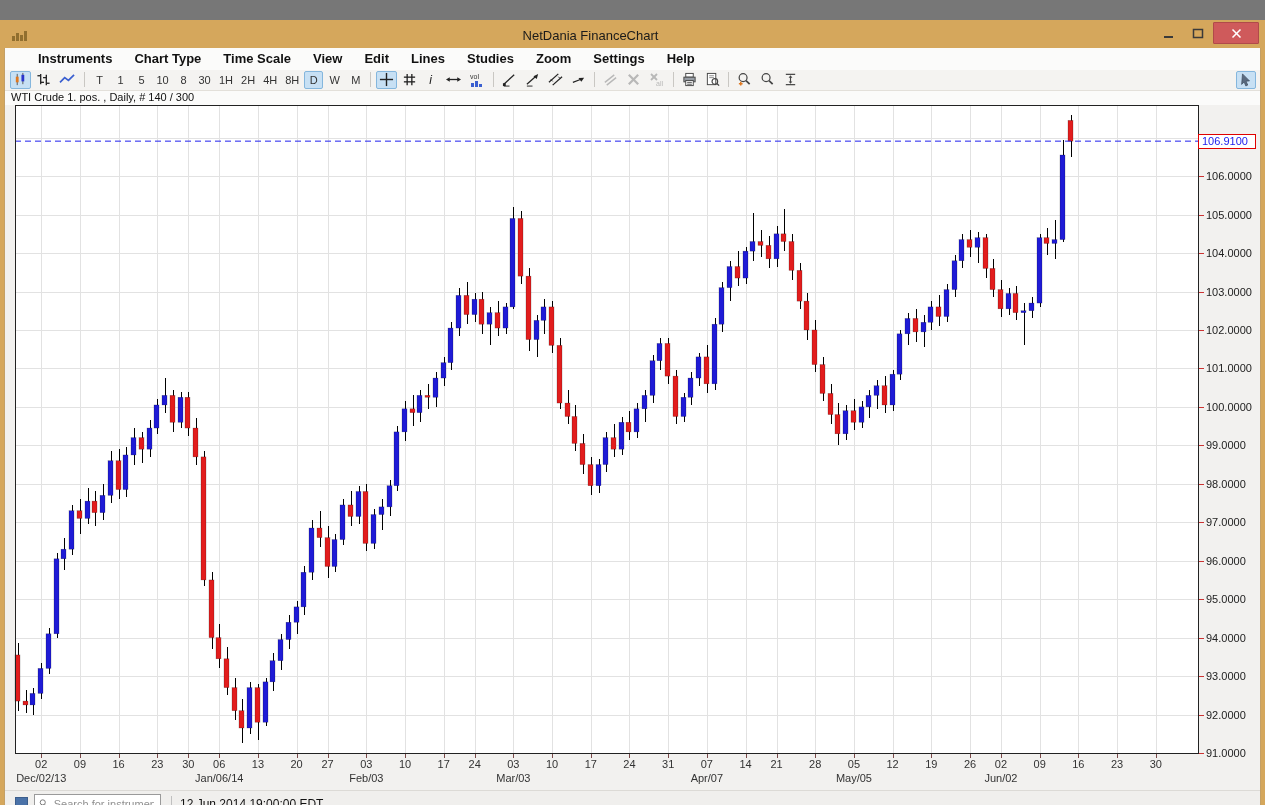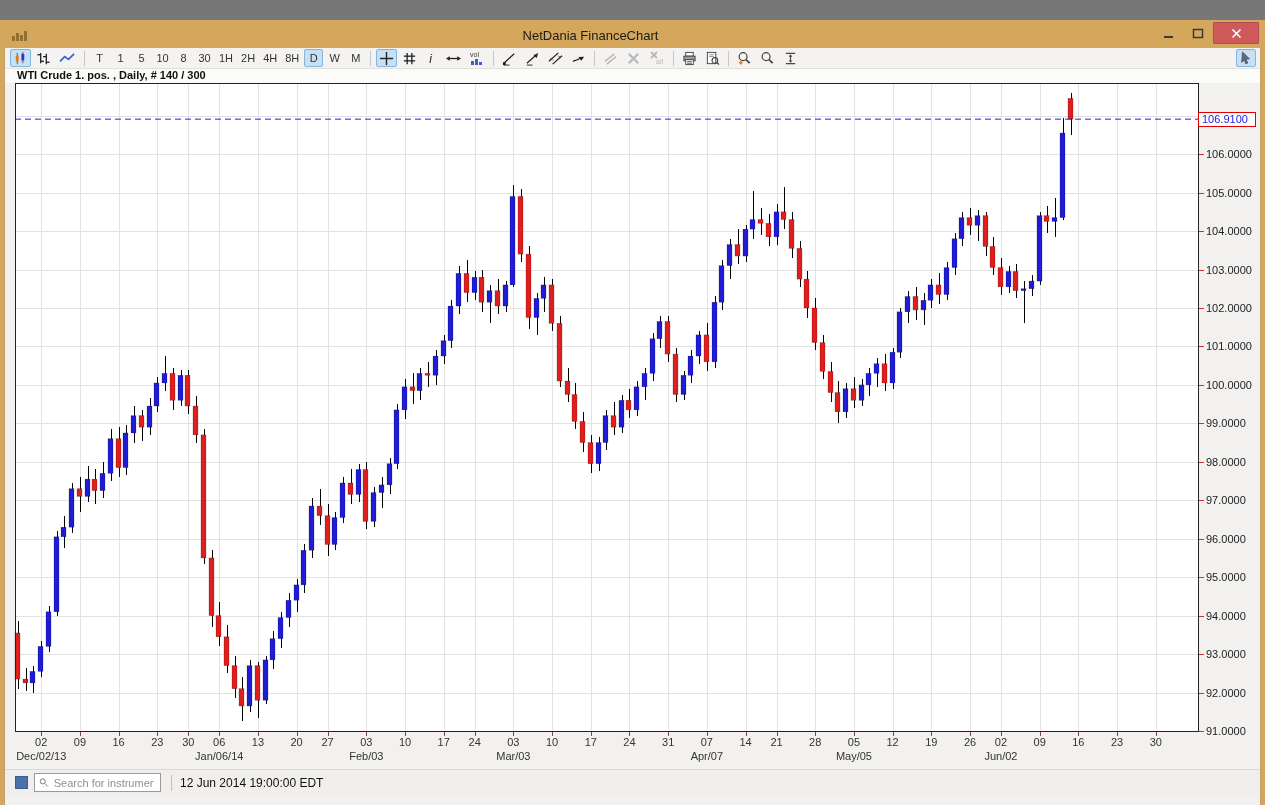--- a/index.html
+++ b/index.html
@@ -19,21 +19,21 @@
   .menubar{height:22px;background:#fbfbfa;display:flex;align-items:center;padding-left:22px;font-size:13px;font-weight:bold;color:#111;}
   .menu-item{padding:0 11px;cursor:default;}
   .toolbar{height:21px;background:#f4f3f1;display:flex;align-items:center;padding-left:4px;position:relative;border-bottom:1px solid #e3e0da;}
   .tbtn{height:18px;min-width:19px;padding:0 2px;display:flex;align-items:center;justify-content:center;
         font-size:11px;color:#333;border:1px solid transparent;border-radius:2px;margin:0 1px;cursor:default;}
   .tbtn.sel{background:#c7e0f4;border-color:#84b6dd;}
   .tbtn.disabled{opacity:.9;}
   .tsep{width:1px;height:15px;background:#c9c7c3;margin:0 4px;flex:none;}
   .tbtn svg{display:block;}
   .pointer-btn{position:absolute;right:3px;top:1px;}
-  .chart-label-row{height:14px;background:#fbfbfa;font-size:11px;color:#111;padding-left:12px;line-height:13px;font-weight:bold;}
+  .chart-label-row{height:14px;background:#fbfbfa;font-size:11px;color:#111;padding-left:6px;line-height:13px;}
   .chart-region{height:686px;position:relative;background:#f2f1ef;}
   .chart-region svg{position:absolute;left:0;top:0;}
   .statusbar{height:26px;background:#f0efed;border-top:1px solid #dcdad6;display:flex;align-items:center;padding-left:10px;}
   .sb-square{width:13px;height:13px;background:#4a72a8;border:1px solid #3c5e8c;flex:none;}
   .searchbox{width:127px;height:19px;background:#fff;border:1px solid #9a9a9a;display:flex;align-items:center;
              margin-left:6px;padding:0 4px;gap:3px;}
   .searchbox input{border:none;outline:none;width:100%;font-size:11px;font-family:"Liberation Sans",sans-serif;color:#444;background:transparent;}
   .searchbox input::placeholder{color:#909090;}
   .sb-sep{width:1px;height:16px;background:#c0c0c0;margin:0 8px 0 10px;}
   .sb-time{font-size:12px;font-weight:normal;color:#111;}
@@ -67,20 +67,32 @@
         <svg width="11" height="11" viewBox="0 0 11 11">
           <line x1="1.5" y1="1.5" x2="9.5" y2="9.5" stroke="#fff" stroke-width="1.6"></line>
           <line x1="9.5" y1="1.5" x2="1.5" y2="9.5" stroke="#fff" stroke-width="1.6"></line>
         </svg>
       </div>
     </div>
   </div>
 
   <div class="content">
 
+    <div class="menubar" id="menubar">
+        <div class="menu-item">Instruments</div>
+        <div class="menu-item">Chart Type</div>
+        <div class="menu-item">Time Scale</div>
+        <div class="menu-item">View</div>
+        <div class="menu-item">Edit</div>
+        <div class="menu-item">Lines</div>
+        <div class="menu-item">Studies</div>
+        <div class="menu-item">Zoom</div>
+        <div class="menu-item">Settings</div>
+        <div class="menu-item">Help</div>
+      </div>
 
     <div class="toolbar" id="toolbar">
         <div class="tbtn sel">
           <svg width="15" height="15" viewBox="0 0 16 16">
             <line x1="4.5" y1="2" x2="4.5" y2="14" stroke="#555" stroke-width="1"></line>
             <rect x="3" y="5" width="3" height="6" fill="#e07820"></rect>
             <line x1="10.5" y1="1" x2="10.5" y2="13" stroke="#555" stroke-width="1"></line>
             <rect x="9" y="3" width="3" height="7" fill="#2a35cc"></rect>
           </svg>
         </div>

